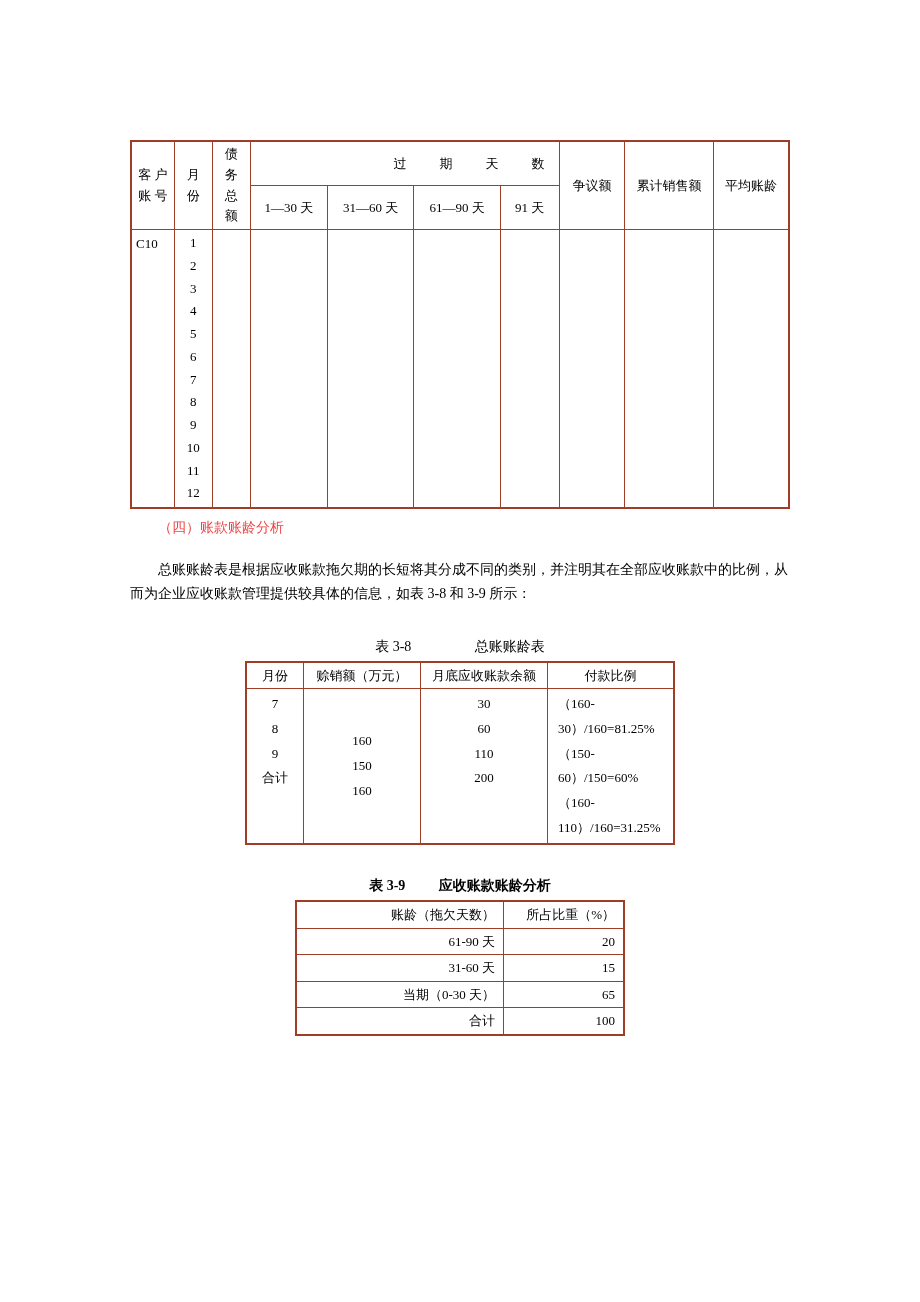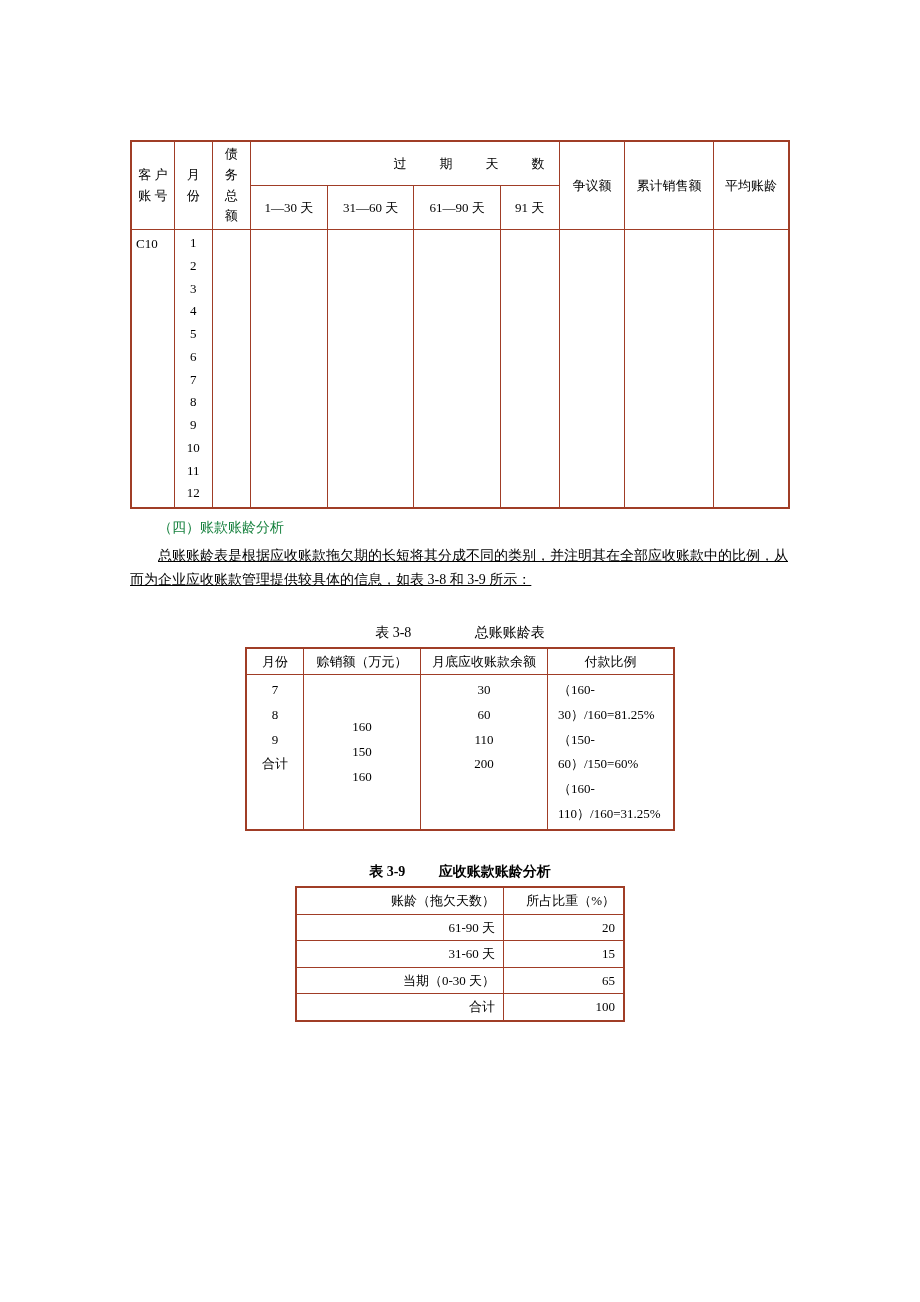--- a/index.html
+++ b/index.html
@@ -43,29 +43,28 @@
       line-height: 1.6;
     }
     .months-cell {
       text-align: left;
       padding: 4px 6px;
       line-height: 1.75;
       font-size: 13px;
       vertical-align: top;
     }
     .subhead-red {
-      color: #15803d;
+      color: #ef4444;
       text-indent: 2em;
       margin: 2px 0;
     }
     .para {
       text-indent: 2em;
-      margin: 6px 0;
+      margin: 20px 0;
       line-height: 1.7;
-      text-decoration: underline;
     }
     .table-caption {
       text-align: center;
       margin-top: 30px;
       margin-bottom: 4px;
       font-size: 14px;
     }
     .table-caption span.left {
       display: inline-block;
       margin-right: 60px;

